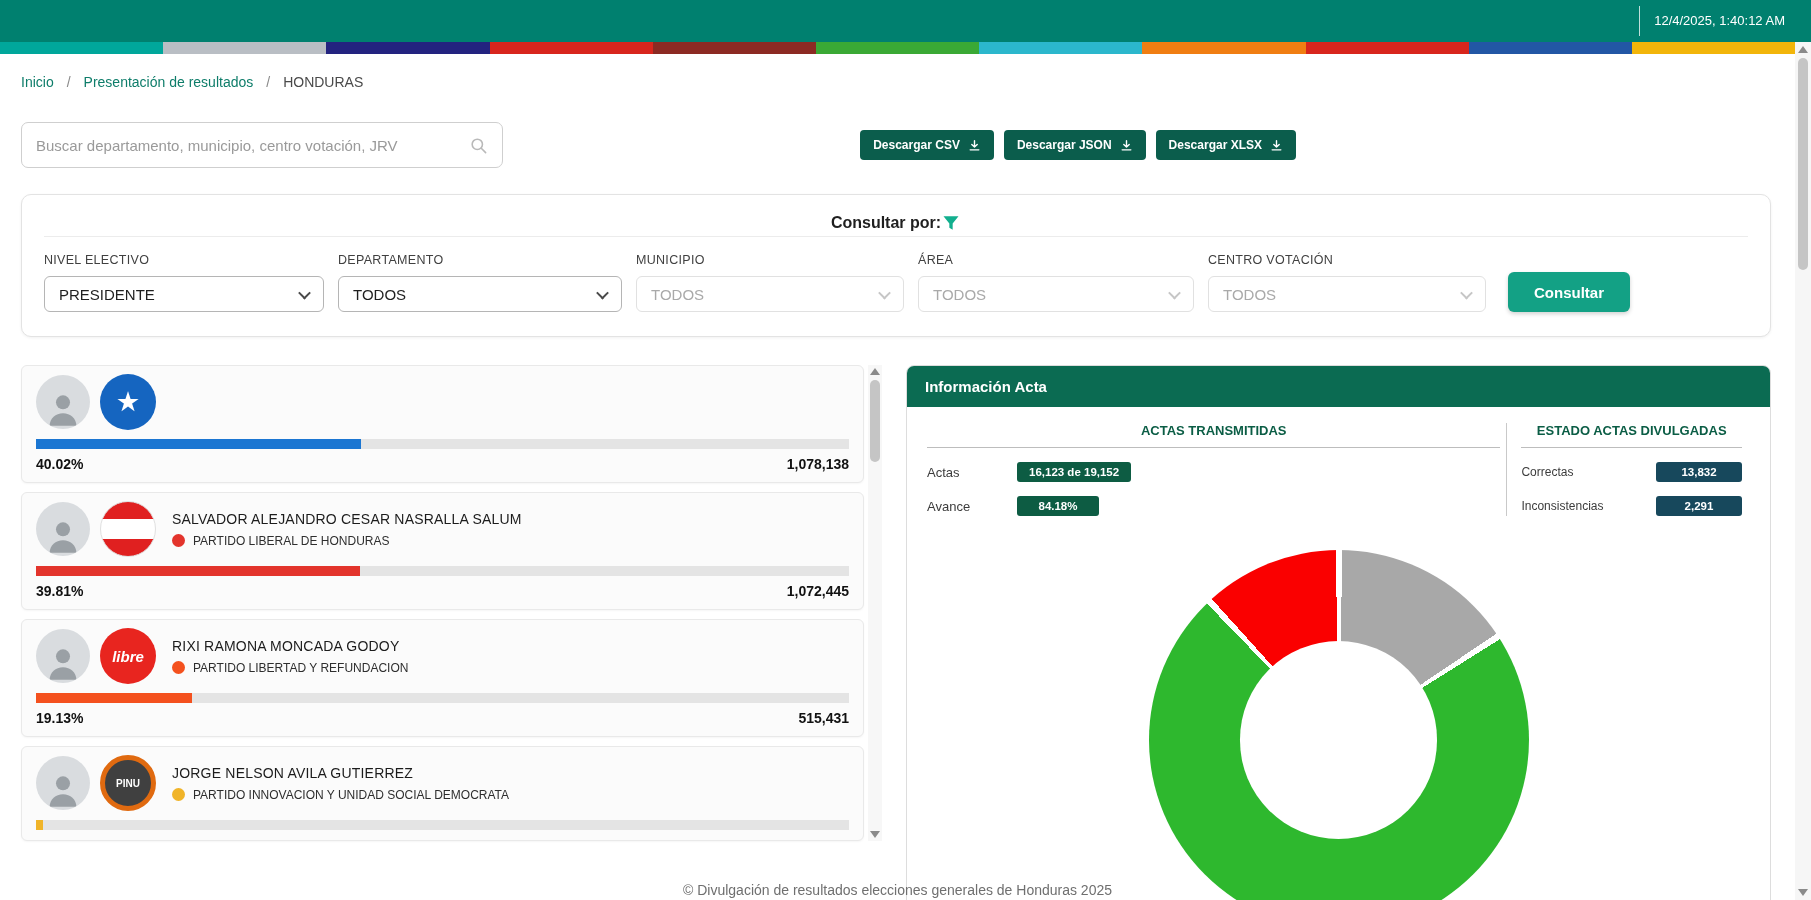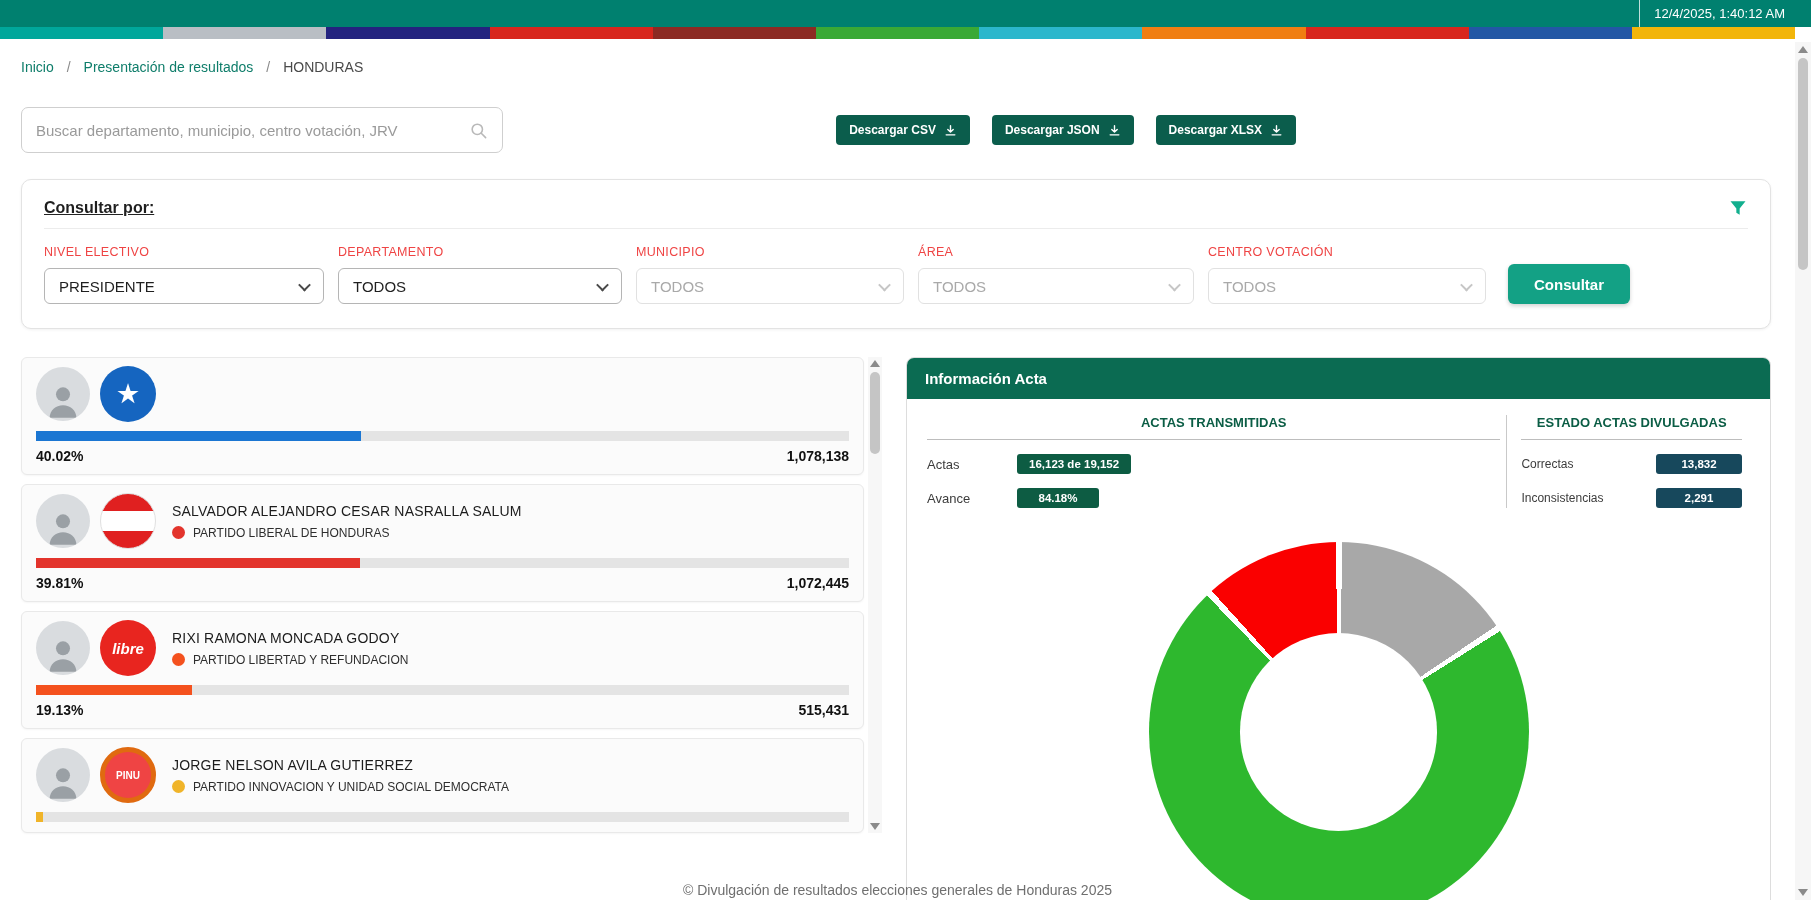--- a/index.html
+++ b/index.html
@@ -1,67 +1,67 @@
 <!DOCTYPE html>
 <html><head>
 <meta charset="utf-8">
 <style>
   * { margin:0; padding:0; box-sizing:border-box; }
   html,body { width:1811px; height:900px; overflow:hidden; }
   body { font-family:"Liberation Sans", sans-serif; background:#ffffff; position:relative; color:#222; }
 
   
-  .topbar { height:27px; background:#00806F; display:flex; justify-content:flex-end; align-items:center; padding-right:26px; }
+  .topbar { height:42px; background:#00806F; display:flex; justify-content:flex-end; align-items:center; padding-right:26px; }
   .topbar-time { color:#fff; font-size:13px; border-left:1px solid rgba(255,255,255,.75); padding-left:14px; line-height:30px; }
   .stripe { height:12px; width:calc(100% - 16px); display:flex; }
   .stripe-seg { flex:1; height:100%; }
 
   
   .content { padding:0 40px 0 21px; }
 
   .breadcrumb { margin-top:20px; display:flex; align-items:center; gap:13px; font-size:14px; }
   .breadcrumb a { color:#0E7D6A; text-decoration:none; cursor:pointer; }
   .breadcrumb .sep { color:#8a8a8a; }
   .breadcrumb .current { color:#4a4a4a; }
 
   .toolbar-row { margin-top:32px; display:flex; justify-content:space-between; align-items:center; }
   .searchbox { width:482px; height:46px; border:1px solid #cfcfcf; border-radius:7px; display:flex; align-items:center; padding:0 14px; background:#fff; }
   .searchbox input { border:none; outline:none; flex:1; font-size:15px; color:#444; font-family:"Liberation Sans", sans-serif; background:transparent; }
   .searchbox input::placeholder { color:#9a9a9a; }
-  .downloads { display:flex; gap:22px; margin-right:475px; }
+  .downloads { display:flex; gap:10px; margin-right:475px; }
   .dl-btn { display:flex; align-items:center; gap:8px; height:30px; padding:0 13px; background:#0B5D4C; color:#fff; border:none; border-radius:4px; font-size:12px; font-weight:bold; cursor:pointer; font-family:"Liberation Sans", sans-serif; }
 
   
   .filter-card { margin-top:26px; border:1px solid #e3e3e3; border-radius:10px; padding:18px 22px 24px; box-shadow:0 1px 3px rgba(0,0,0,.06); background:#fff; }
-  .filter-head { display:flex; justify-content:space-between; align-items:center; padding-bottom:10px; border-bottom:1px solid #ececec;text-decoration:underline; }
+  .filter-head { display:flex; justify-content:center; align-items:center; padding-bottom:3px; border-bottom:1px solid #ececec; }
   .filter-head h2 { font-size:16px; color:#1f1f1f; }
   .filter-row { margin-top:16px; display:flex; gap:14px; align-items:flex-end; }
   .field { display:flex; flex-direction:column; gap:9px; }
   .field.w1{width:280px}.field.w2{width:284px}.field.w3{width:268px}.field.w4{width:276px}.field.w5{width:278px}
-  .f-label { font-size:12.5px; color:#ef4444; letter-spacing:.3px; }
+  .f-label { font-size:12.5px; color:#404040; letter-spacing:.3px; }
   .select { height:36px; border:1px solid #b5b5b5; border-radius:6px; background:#fff; display:flex; align-items:center; justify-content:space-between; padding:0 14px; font-size:15px; color:#1f1f1f; cursor:pointer; }
   .select .chev { width:9px; height:9px; border-right:2px solid #4a4a4a; border-bottom:2px solid #4a4a4a; transform:rotate(45deg) translate(-1px,-1px); }
   .select.disabled { border-color:#e1e1e1; color:#a9a9a9; cursor:default; }
   .select.disabled .chev { border-color:#c6c6c6; }
   .consult-btn { height:40px; padding:0 26px; margin-left:8px; background:#13A185; color:#fff; border:none; border-radius:6px; font-size:15px; font-weight:bold; cursor:pointer; box-shadow:0 2px 4px rgba(0,0,0,.18); font-family:"Liberation Sans", sans-serif; }
 
   
   .columns { margin-top:28px; display:flex; gap:24px; align-items:flex-start; }
 
   
   .candidate-col { width:861px; display:flex; gap:4px; }
   .cards { flex:1; display:flex; flex-direction:column; gap:9px; }
   .candidate-card { background:#fbfbfb; border:1px solid #e9e9e9; border-radius:6px; padding:8px 14px 10px; box-shadow:0 1px 2px rgba(0,0,0,.04); cursor:pointer; }
   .card-top { display:flex; align-items:center; }
   .avatar { width:54px; height:54px; border-radius:50%; background:#d9dcdf; overflow:hidden; display:flex; align-items:flex-end; justify-content:center; flex:none; }
   .party-logo { width:56px; height:56px; border-radius:50%; margin-left:10px; display:flex; align-items:center; justify-content:center; font-weight:bold; flex:none; color:#fff; }
   .logo-nacional { background:#1565C0; font-size:24px; }
   .logo-liberal { background:linear-gradient(180deg,#E02020 0 32%,#ffffff 32% 68%,#E02020 68% 100%); border:1px solid #e0e0e0; }
   .logo-libre { background:#E8251F; font-style:italic; font-size:15px; }
-  .logo-pinu { background:#ef4444; border:5px solid #E06A10; font-size:10px; }
+  .logo-pinu { background:#404040; border:5px solid #E06A10; font-size:10px; }
   .cand-text { margin-left:16px; display:flex; flex-direction:column; gap:7px; }
   .candidate-name { font-size:14px; color:#1c1c1c; letter-spacing:.2px; }
   .party-row { display:flex; align-items:center; gap:8px; font-size:12px; color:#2e2e2e; }
   .party-dot { width:13px; height:13px; border-radius:50%; flex:none; }
   .bar-track { margin-top:9px; height:10px; background:#e4e4e4; }
   .bar-fill { height:100%; width:0; }
   .card-bottom { margin-top:7px; display:flex; justify-content:space-between; font-size:14px; font-weight:bold; color:#111; }
 
   
   .list-scrollbar { width:14px; align-self:stretch; background:#f7f7f7; display:flex; flex-direction:column; align-items:center; padding:3px 0; }

